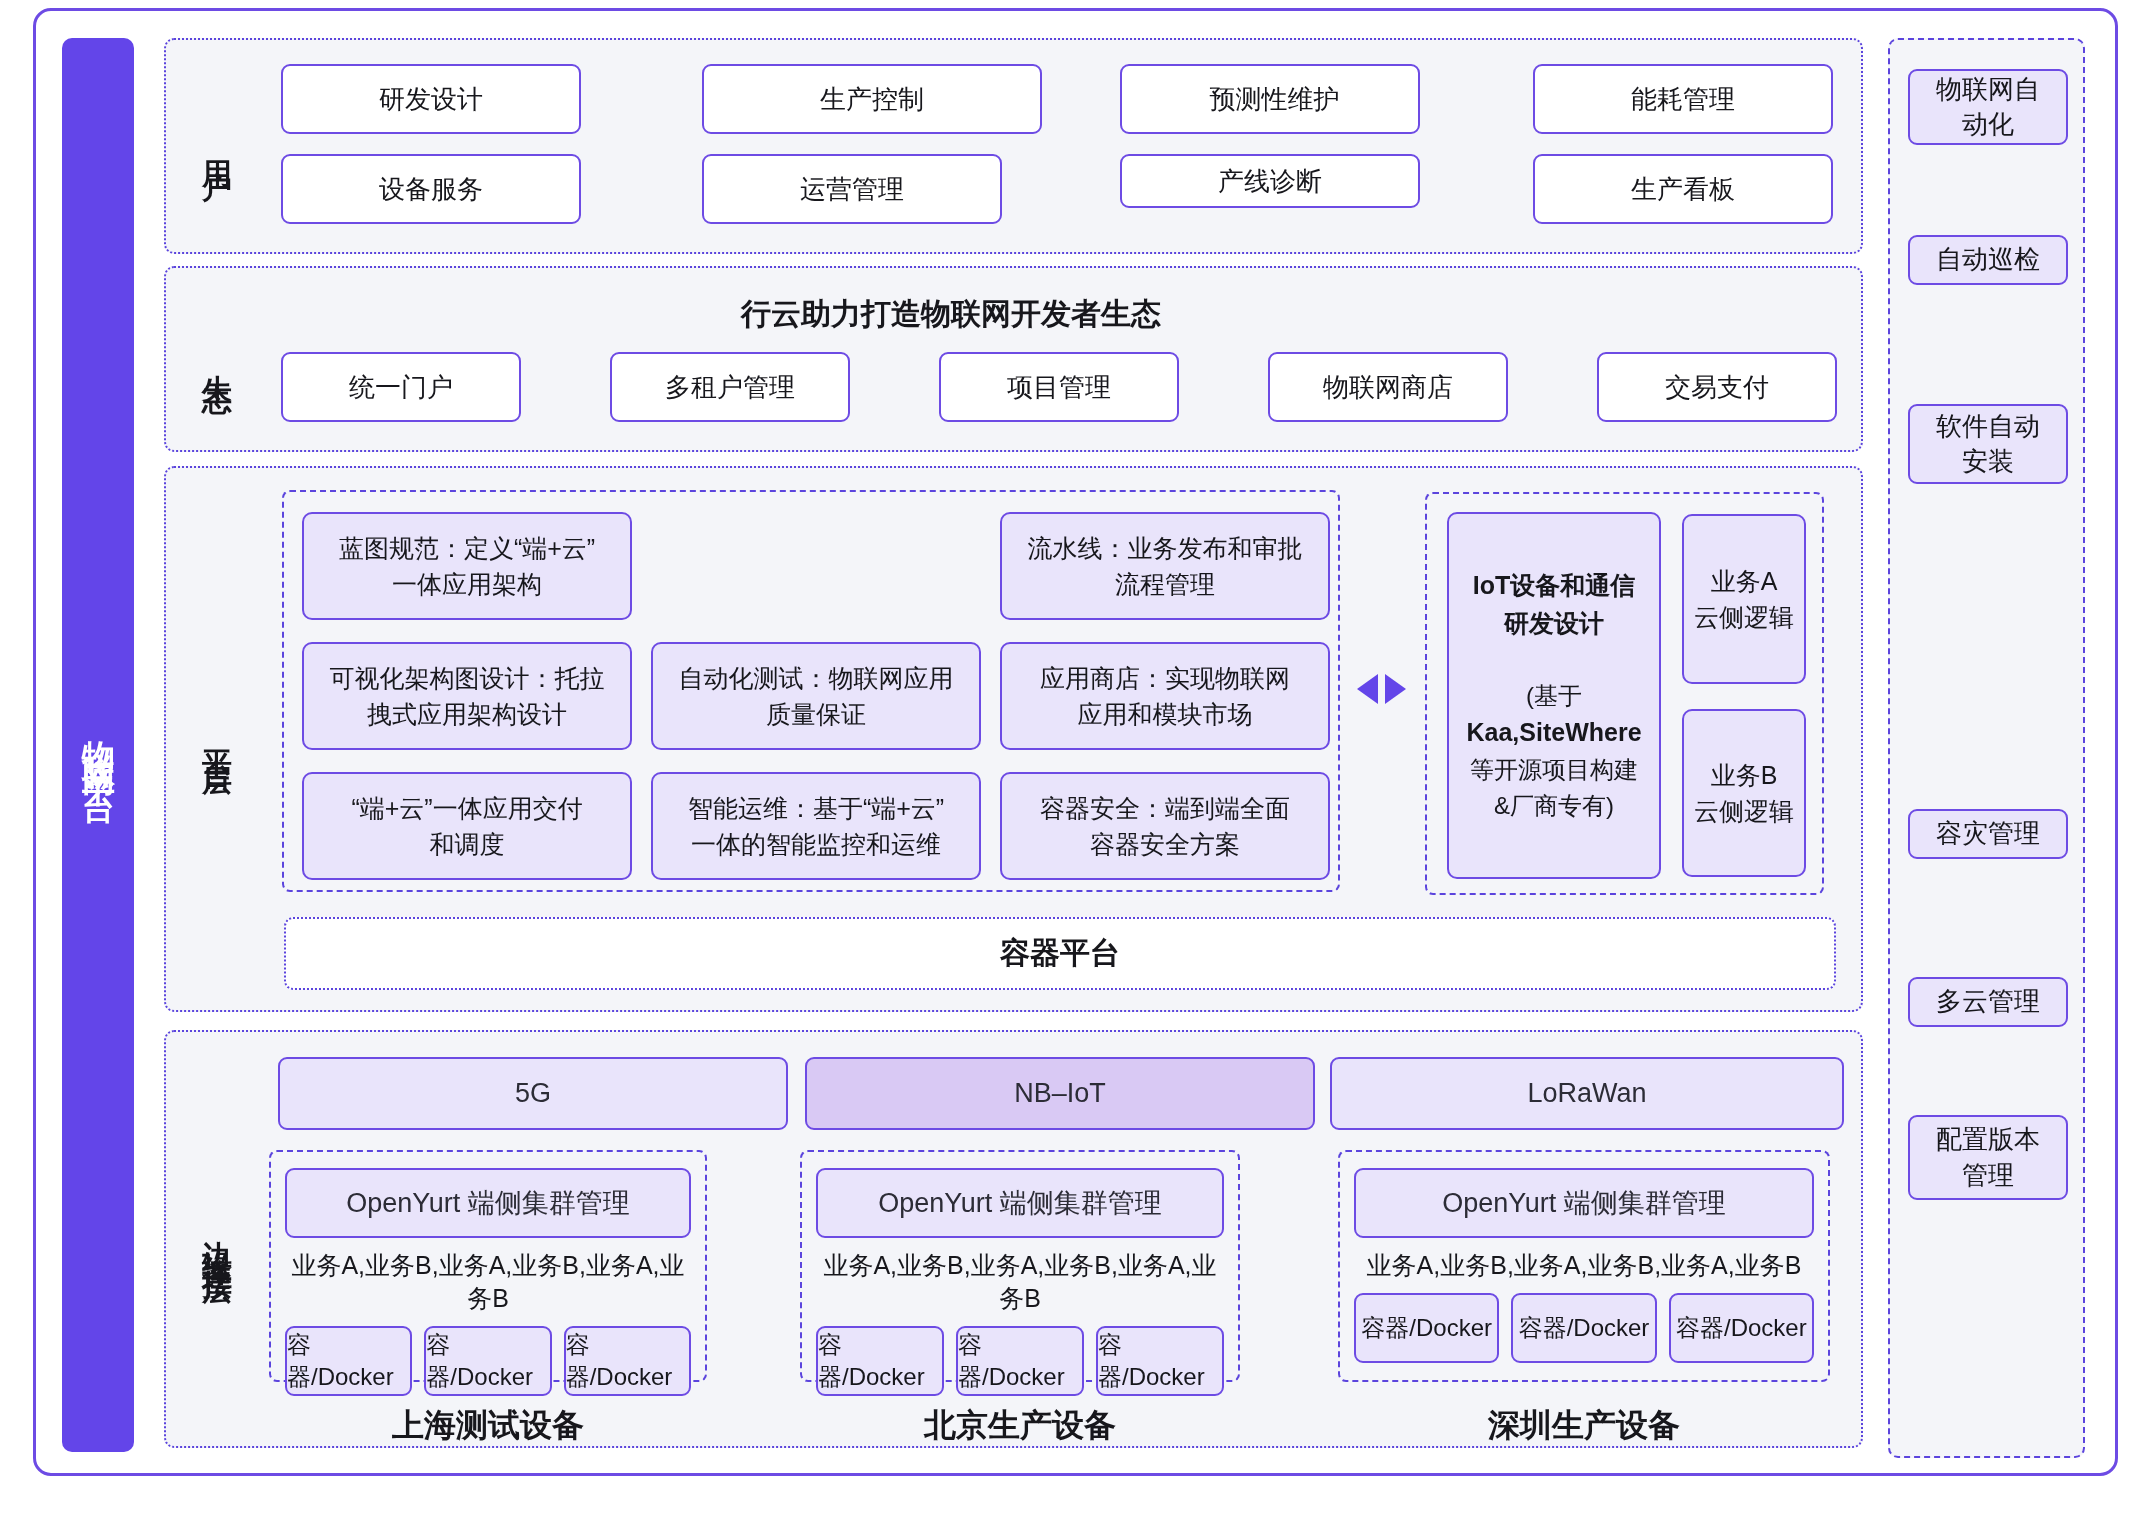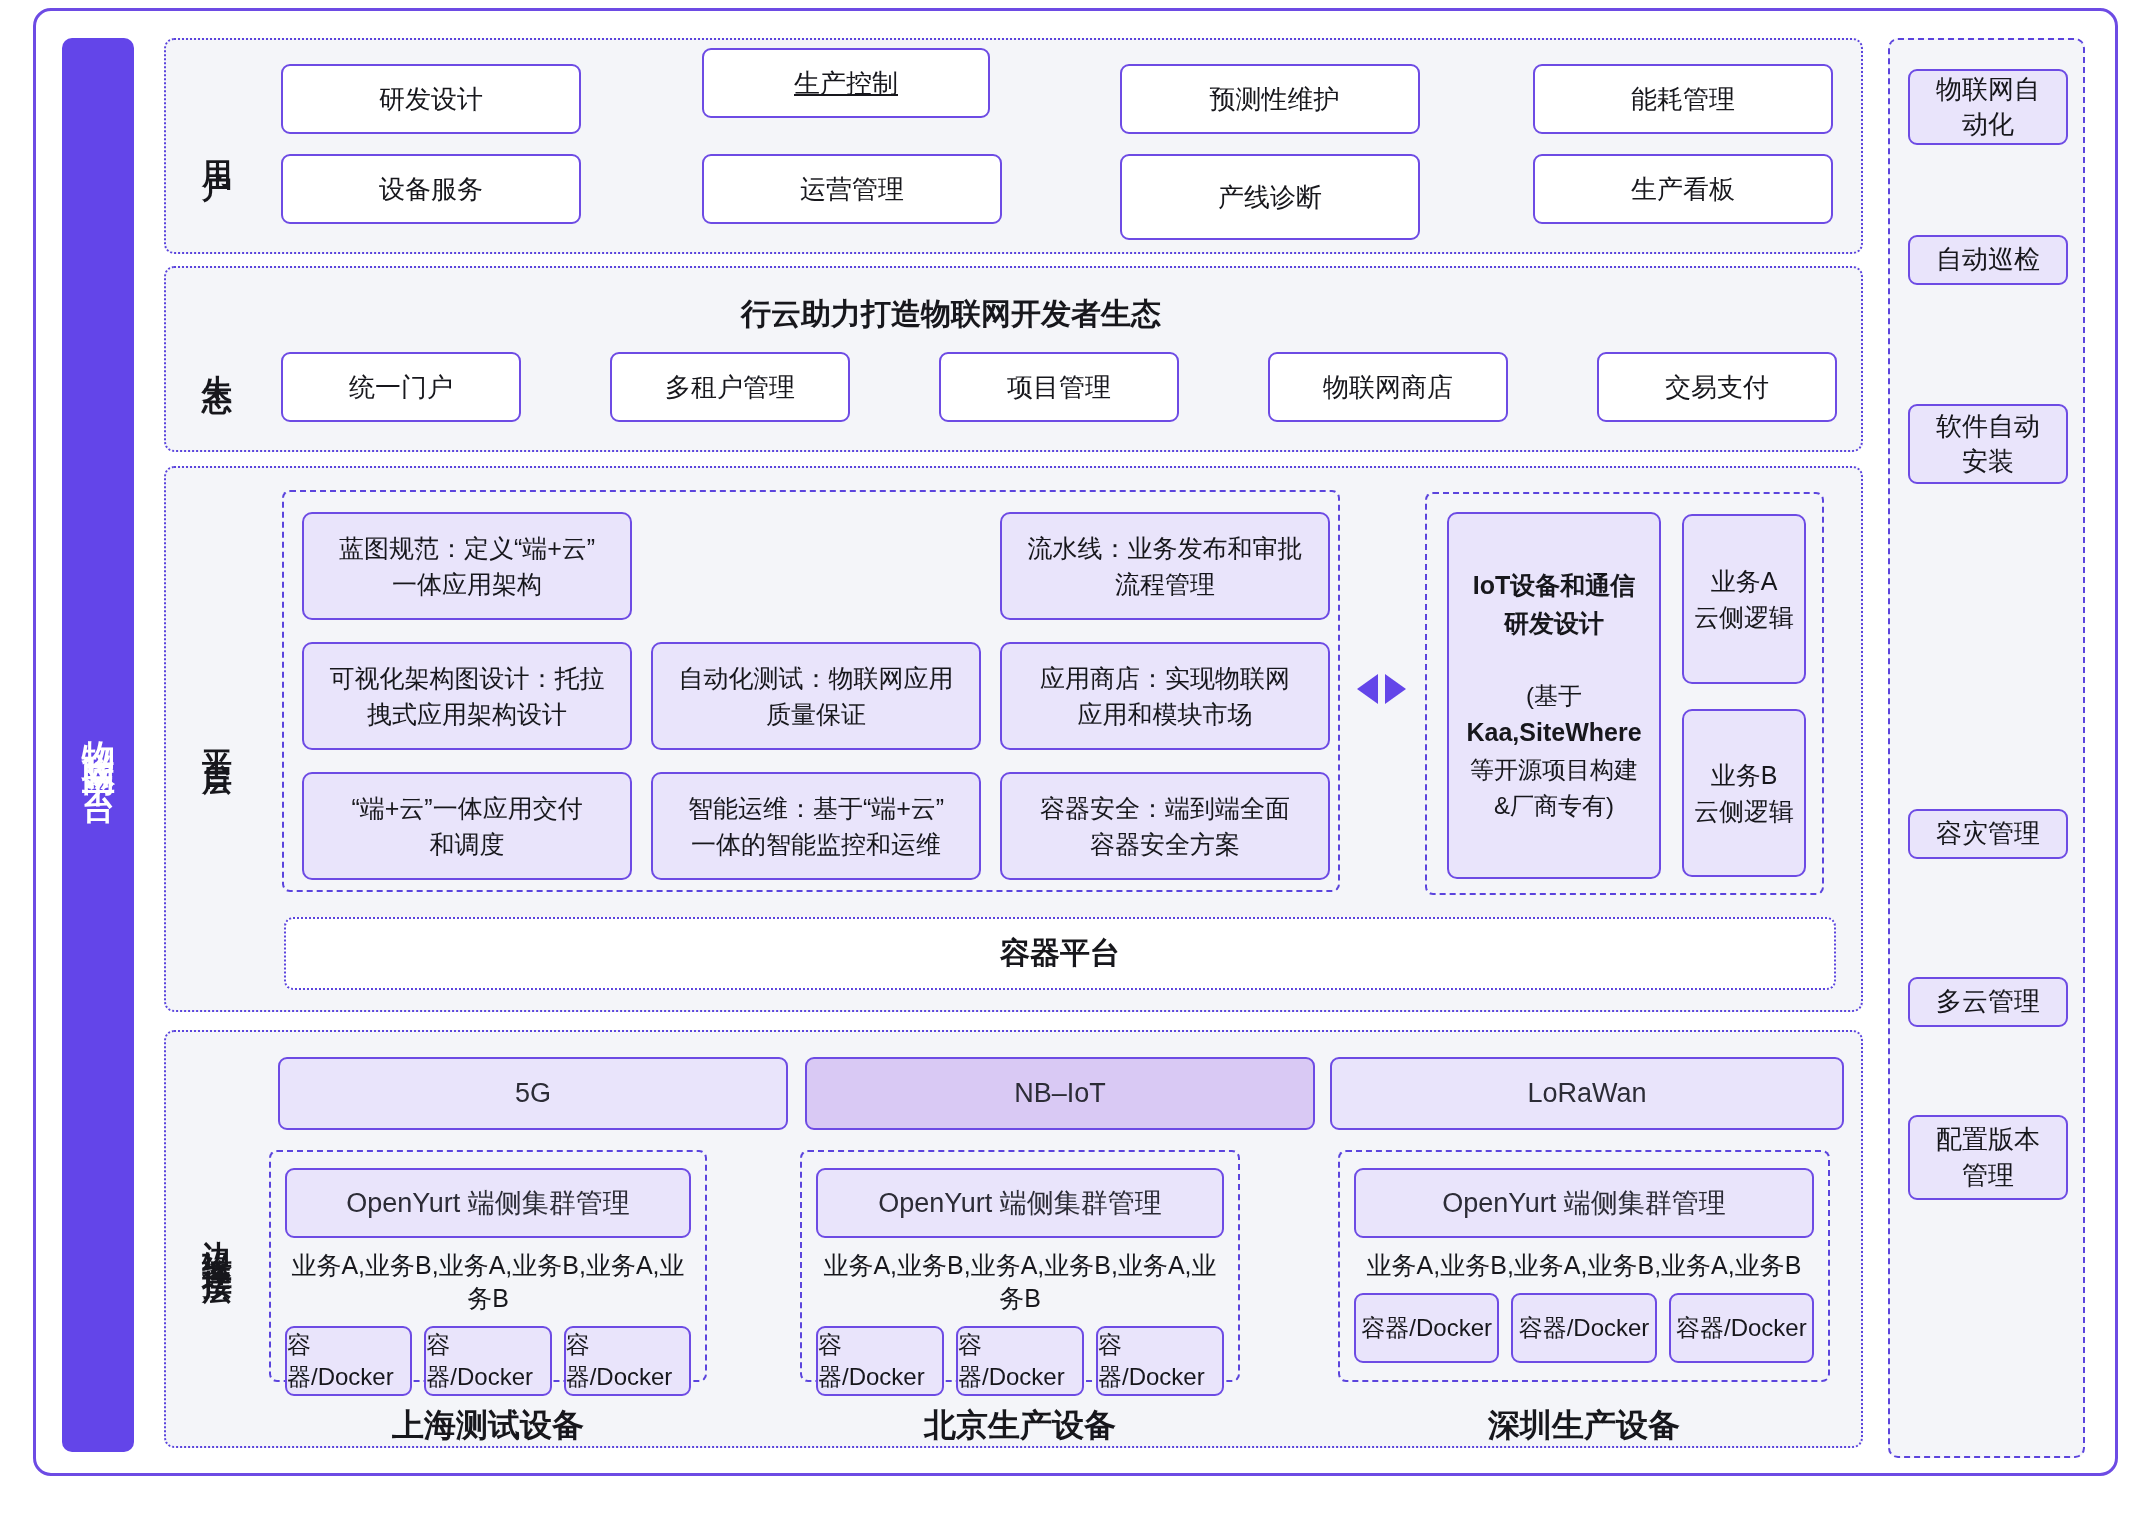--- a/index.html
+++ b/index.html
@@ -70,26 +70,26 @@
 <div class="stage">
   <div class="outer-frame"></div>
 
   <div class="left-bar">
     <div class="bar-label">物联网平台</div>
   </div>
 
   <div class="sec" style="top:38px;height:216px;">
     <div class="vlabel">用户</div>
     <div class="btn" style="left:115px;top:24px;width:300px;height:70px;">研发设计</div>
-    <div class="btn" style="left:536px;top:8px;width:288px;height:70px;text-decoration:underline;">生产控制</div>
+    <div class="btn" style="left:536px;top:24px;width:340px;height:70px;">生产控制</div>
     <div class="btn" style="left:954px;top:24px;width:300px;height:70px;padding-left:9px;">预测性维护</div>
     <div class="btn" style="left:1367px;top:24px;width:300px;height:70px;">能耗管理</div>
     <div class="btn" style="left:115px;top:114px;width:300px;height:70px;">设备服务</div>
     <div class="btn" style="left:536px;top:114px;width:300px;height:70px;">运营管理</div>
-    <div class="btn" style="left:954px;top:114px;width:300px;height:86px;">产线诊断</div>
+    <div class="btn" style="left:954px;top:114px;width:300px;height:54px;">产线诊断</div>
     <div class="btn" style="left:1367px;top:114px;width:300px;height:70px;">生产看板</div>
   </div>
 
   <div class="sec" style="top:266px;height:186px;">
     <div class="vlabel">生态</div>
     <div class="eco-title">行云助力打造物联网开发者生态</div>
     <div class="btn" style="left:115px;top:84px;width:240px;height:70px;">统一门户</div>
     <div class="btn" style="left:444px;top:84px;width:240px;height:70px;">多租户管理</div>
     <div class="btn" style="left:773px;top:84px;width:240px;height:70px;">项目管理</div>
     <div class="btn" style="left:1102px;top:84px;width:240px;height:70px;">物联网商店</div>

